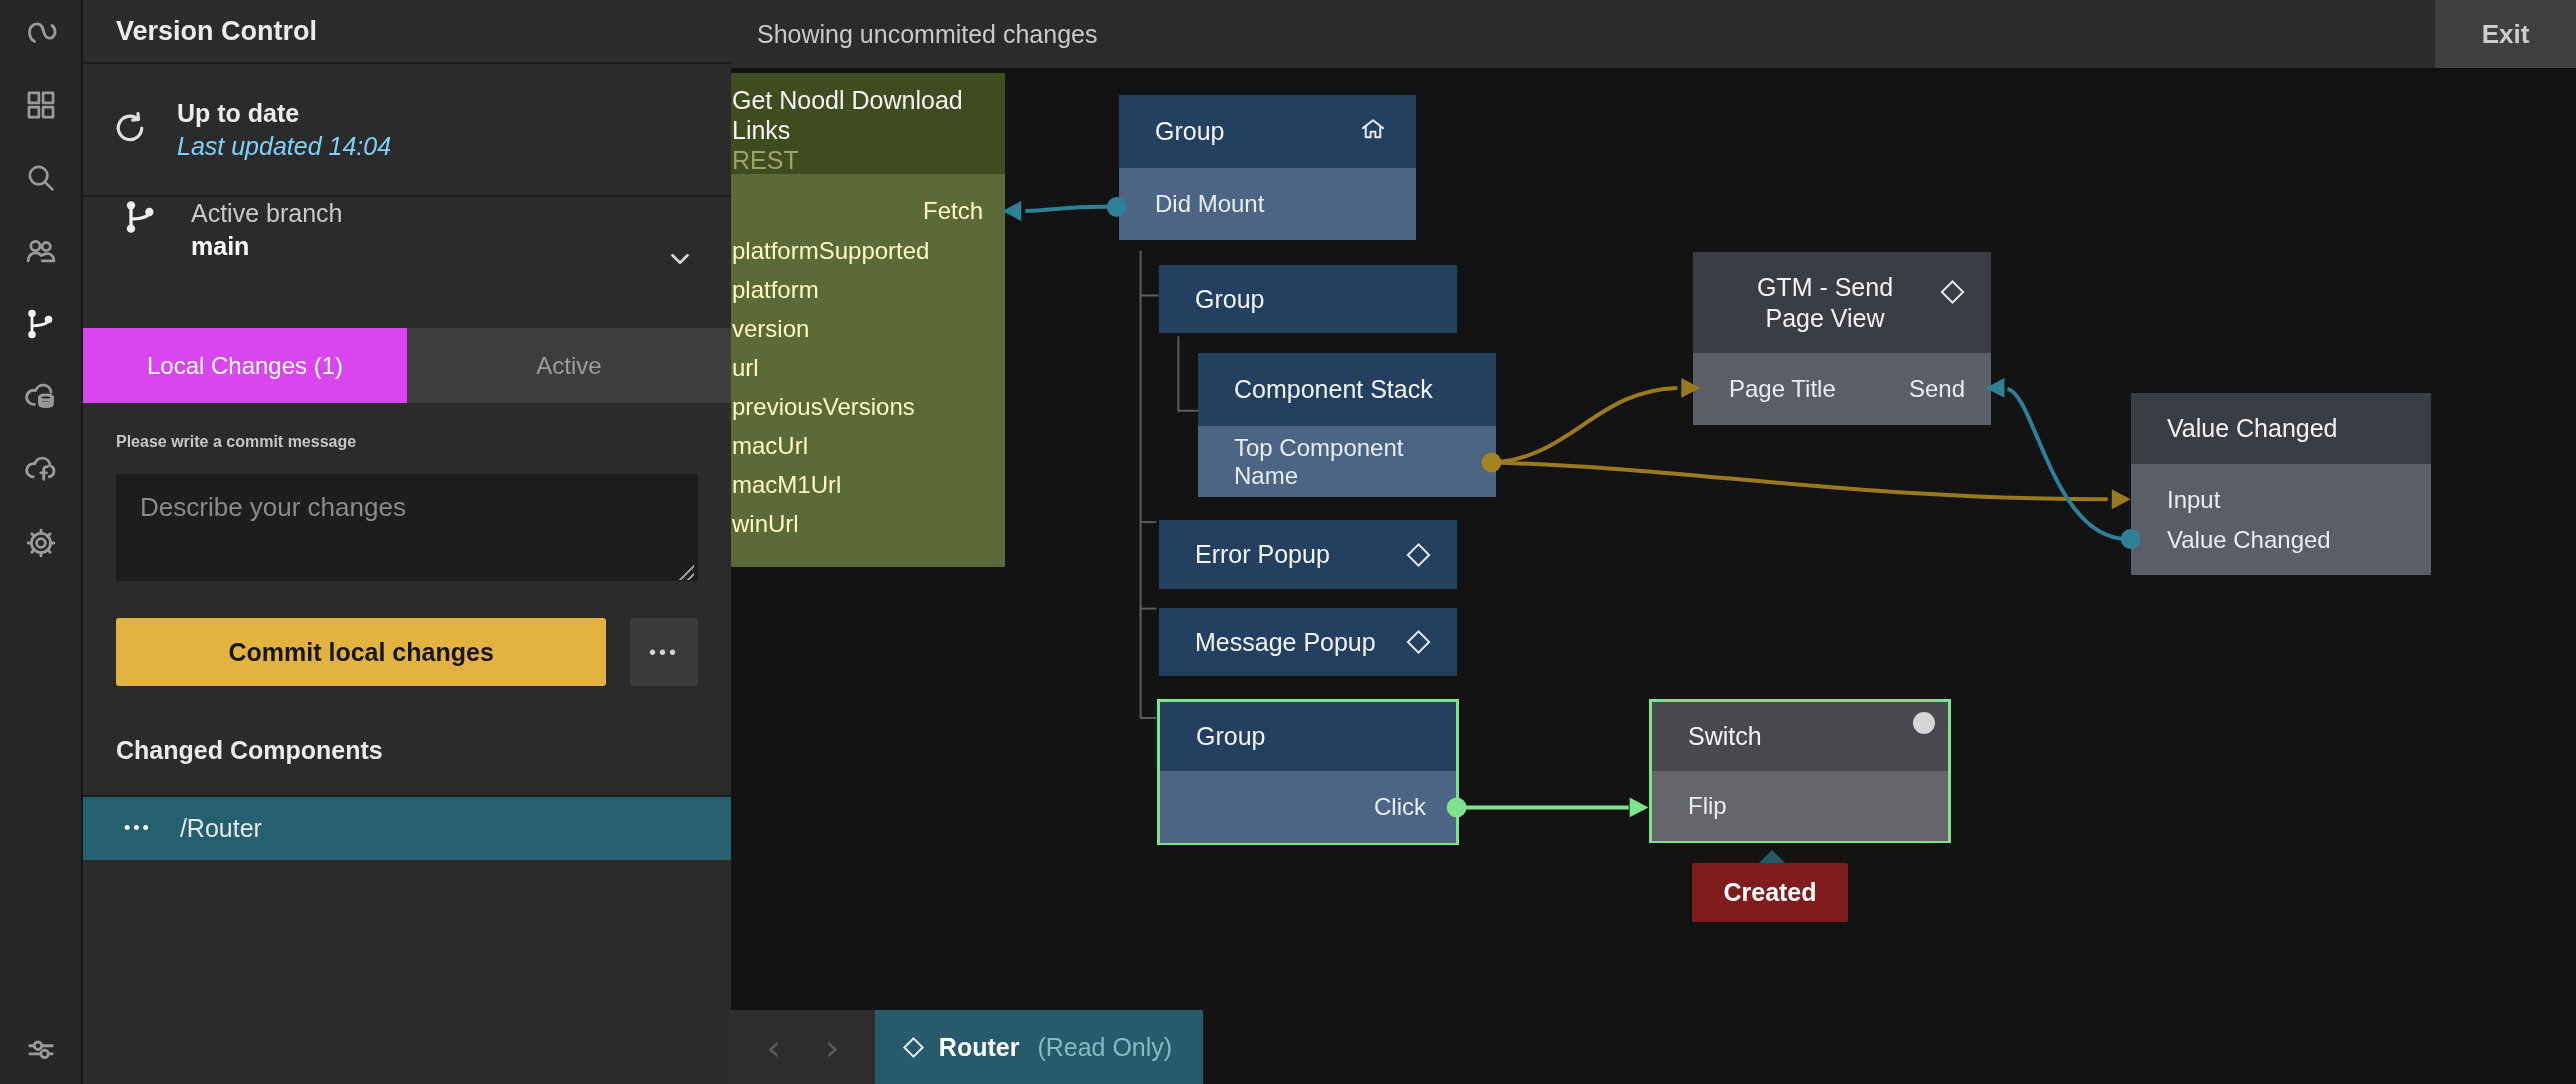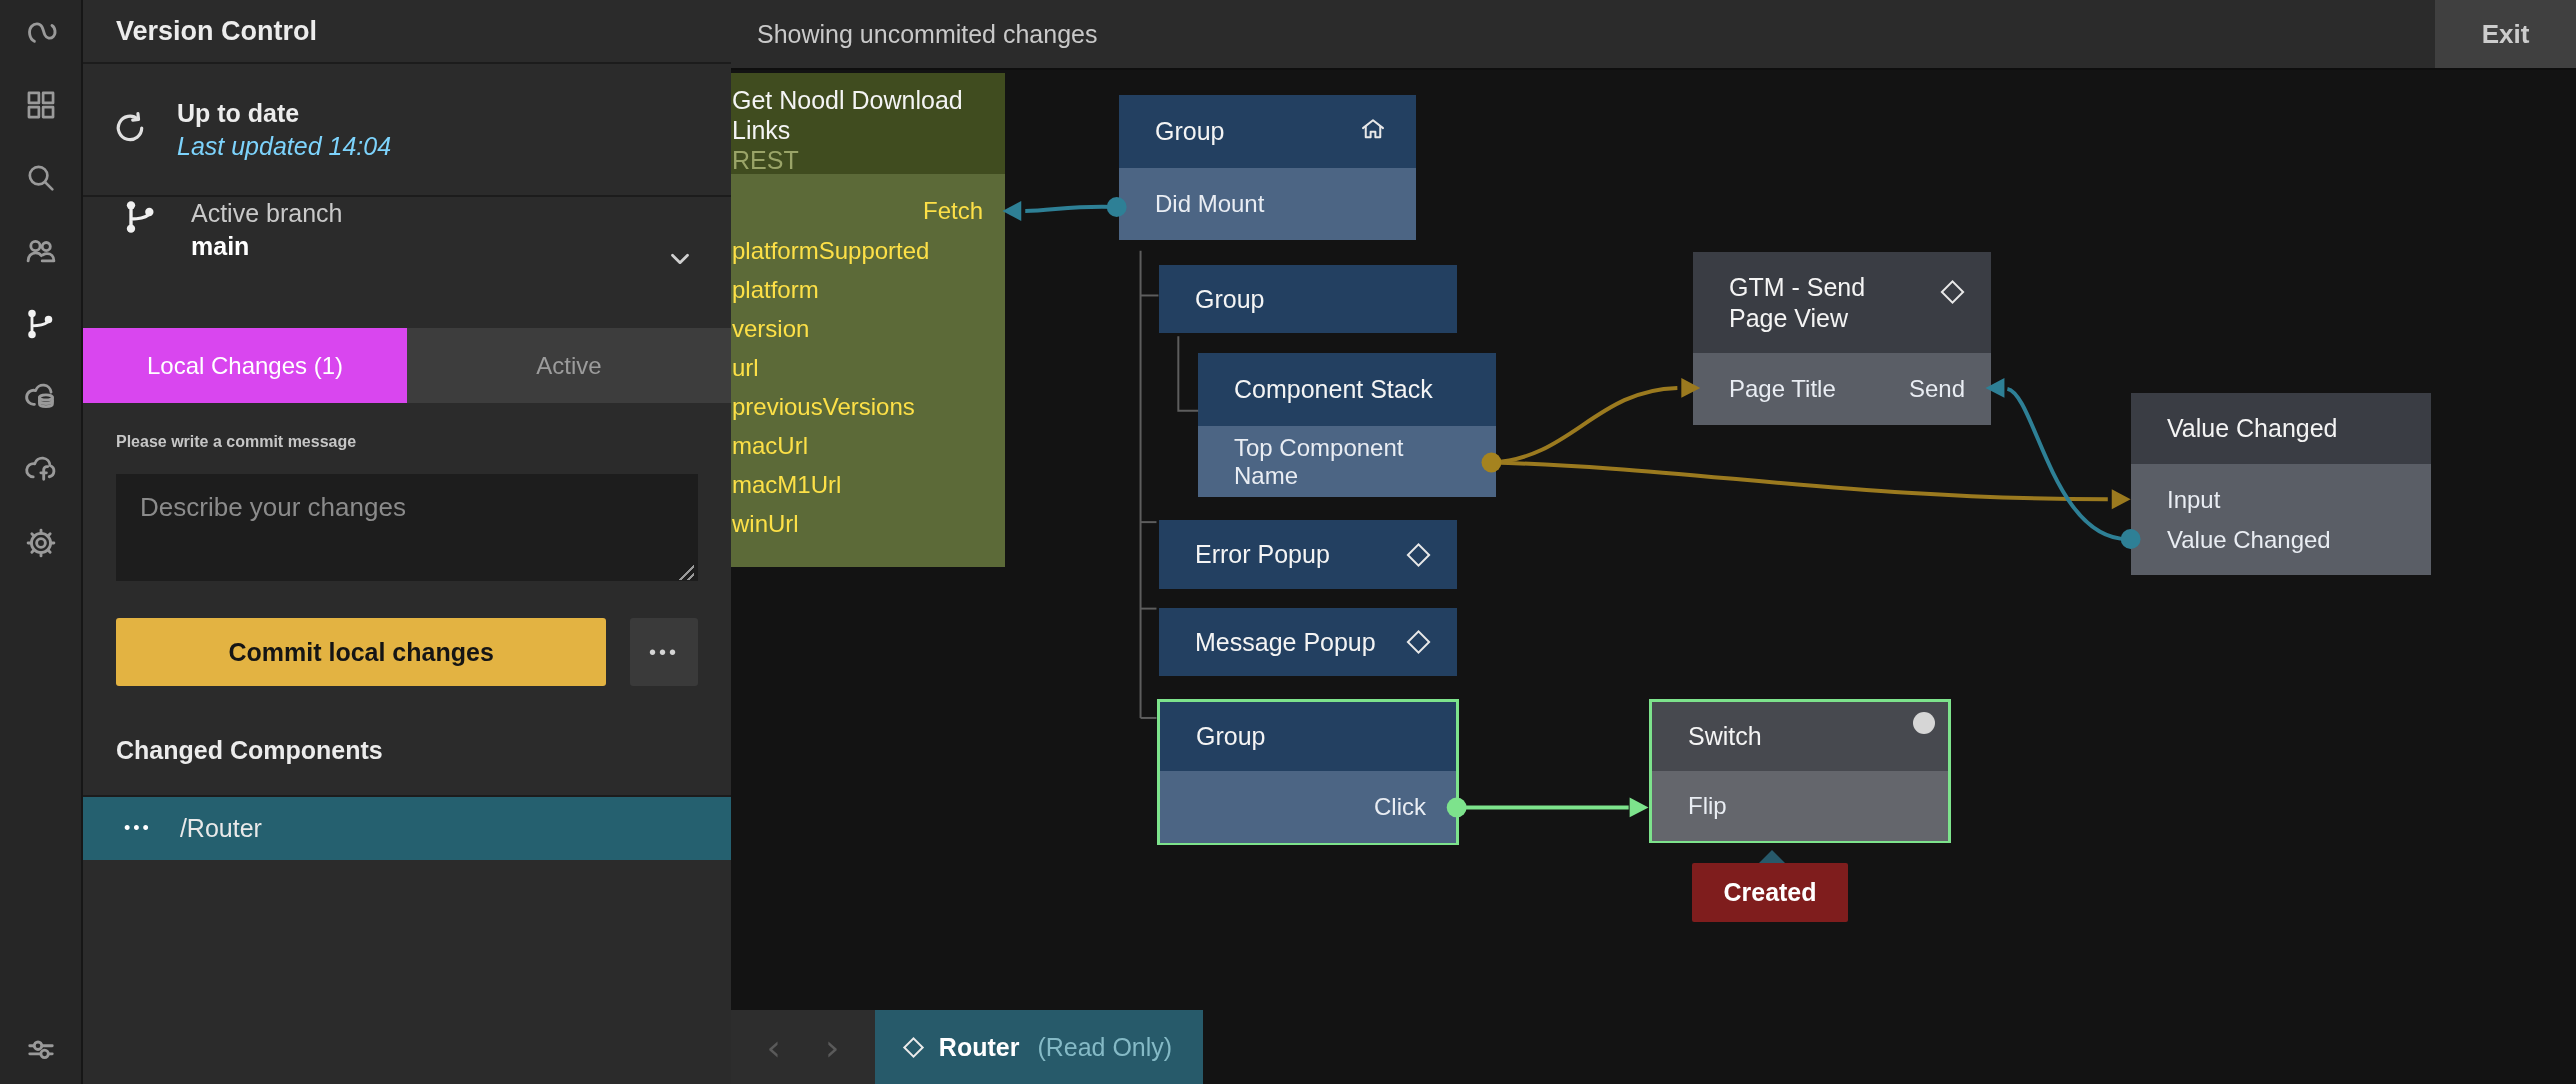--- a/index.html
+++ b/index.html
@@ -78,21 +78,21 @@
   .olive .nhead { background:#404c1f; }
   .olive .nbody { background:#5c6a38; }
   .gray  .nhead { background:#3a3d44; }
   .gray  .nbody { background:#5a5e66; }
   .gray2 .nhead { background:#47494f; }
   .gray2 .nbody { background:#64666c; }
   .sel { border:3px solid #7de38c; }
   .ntitle { color:#f4f4f4; }
   .nsub { color:#9aa468; }
   .port { color:#e9edf3; font-size:24px; }
-  .olive .port { color:#fde047; }
+  .olive .port { color:#fef9c3; }
   .right { justify-content:flex-end; }
   .between { justify-content:space-between; }
   .dicon { position:absolute; right:30px; top:50%; width:17px; height:17px; border:2px solid #e8e8e8;
            transform:translateY(-50%) rotate(45deg); }
   .homeicon { position:absolute; right:28px; top:50%; transform:translateY(-50%); }
   .homeicon svg { stroke:#e8e8e8; fill:none; stroke-width:1.6; stroke-linejoin:round; stroke-linecap:round;}
   .wdot { position:absolute; right:13px; top:10px; width:22px; height:22px; border-radius:50%; background:#d6d6d6; }
 
   .created { position:absolute; left:961px; top:863px; width:156px; height:59px; background:#7f1d1d; border-radius:2px;
              display:flex; align-items:center; justify-content:center; font-size:25px; font-weight:bold; color:#fff; z-index:2;}
@@ -322,21 +322,21 @@
       <div class="node navy" style="left:467px; top:353px; width:298px;">
         <div class="nhead" style="height:73px;">
           <span class="ntitle">Component Stack</span>
         </div>
         <div class="nbody" style="height:71px;">
           <div class="prow right port" style="height:71px; padding-right:26px;">Top Component Name</div>
         </div>
       </div>
 
       <div class="node gray" style="left:962px; top:252px; width:298px;">
-        <div class="nhead" style="height:101px; padding-right:70px;">
+        <div class="nhead" style="height:101px; padding-right:70px;text-align:center;">
           <span class="ntitle" style="line-height:31px;">GTM - Send Page View</span>
           <span class="dicon" style="top:40%;"></span>
         </div>
         <div class="nbody" style="height:72px;">
           <div class="prow between" style="height:72px;">
             <span class="port">Page Title</span>
             <span class="port">Send</span>
           </div>
         </div>
       </div>

